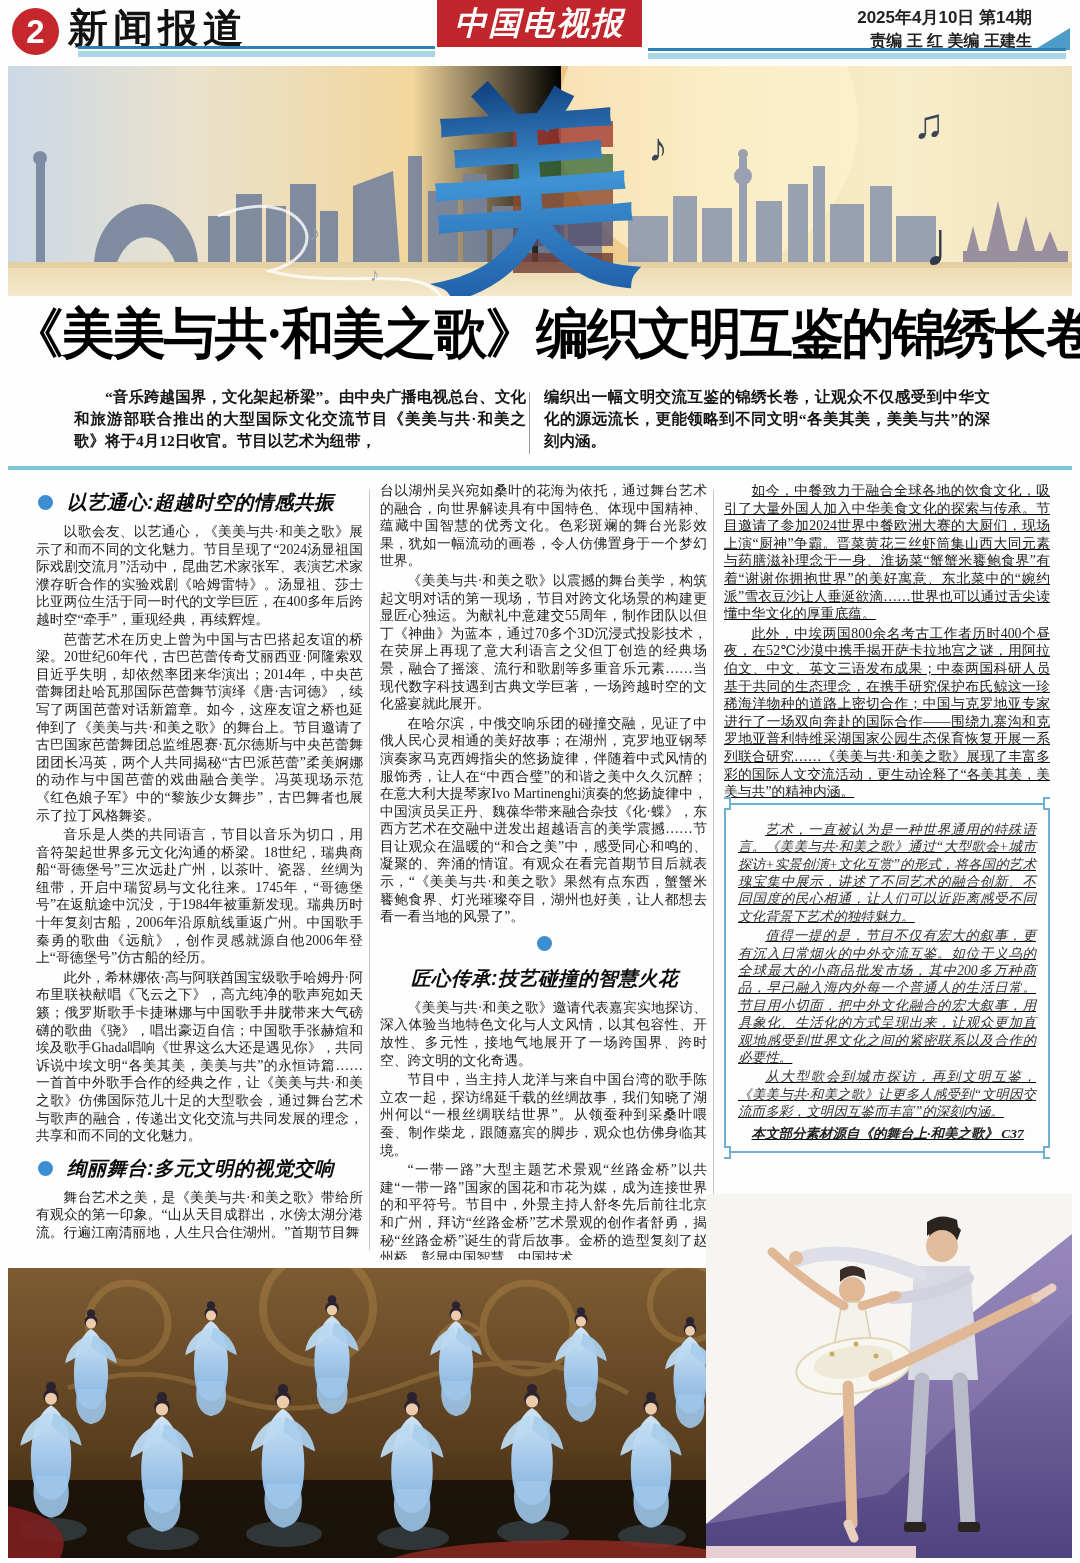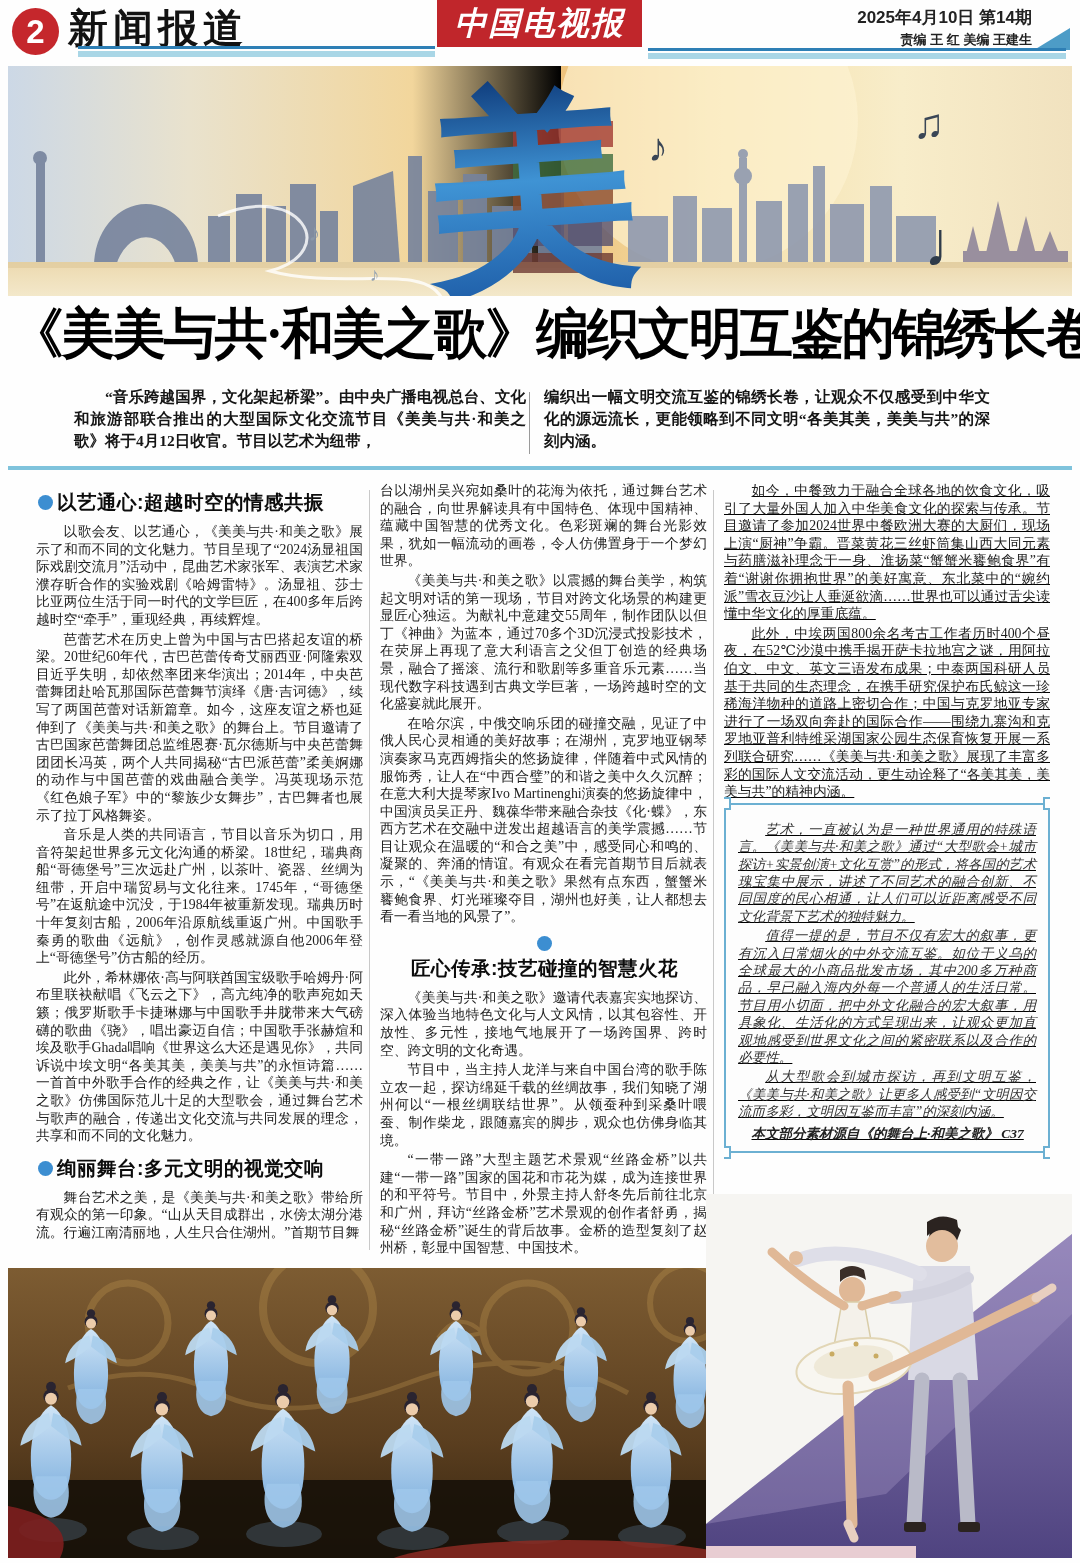--- a/index.html
+++ b/index.html
@@ -13,21 +13,21 @@
     font-size:40px;font-weight:900;letter-spacing:5px;color:#121212;}
   .hline{position:absolute;}
   .hl-dark{height:3px;background:#2e7fb5;}
   .hl-light{height:6px;background:#a9d6e6;margin-top:2px;}
   .masthead{position:absolute;left:437px;top:0;width:205px;height:47px;background:#c0262b;
     color:#fff;display:flex;align-items:center;justify-content:center;font-weight:900;
     font-size:32px;letter-spacing:2px;font-style:italic;}
   .issue-date{position:absolute;right:48px;top:6px;font-family:"Liberation Sans",sans-serif;
     font-size:17px;font-weight:700;color:#222;}
   .editors{position:absolute;right:48px;top:31px;font-family:"Liberation Sans",sans-serif;
-    font-size:13px;font-weight:700;color:#222;}
+    font-size:16px;font-weight:700;color:#222;}
   .hdr-triangle{position:absolute;right:10px;top:28px;width:0;height:0;
     border-left:36px solid transparent;border-bottom:22px solid #4d9cc7;}
   
   .banner{position:absolute;left:8px;top:66px;width:1064px;height:230px;}
   
   .headline{position:absolute;left:0;top:298px;width:1080px;text-align:center;
     font-size:54px;font-weight:900;color:#000;letter-spacing:-2px;white-space:nowrap;
     transform:scaleX(.98);}
   
   .lead-col{position:absolute;top:386px;font-size:15.5px;font-weight:700;line-height:22px;
@@ -36,21 +36,21 @@
   .lead-c2{left:544px;width:446px;}
   .lead-divider{position:absolute;left:529px;top:392px;width:1px;height:62px;background:#9a9a9a;}
   .blue-rule{position:absolute;left:8px;top:466px;width:1064px;height:4px;background:#7fc3dc;}
   
   .bcol{position:absolute;top:482px;overflow:hidden;}
   .col1{left:36px;width:327px;height:778px;}
   .col2{left:380px;width:327px;height:778px;}
   .col3{left:724px;width:326px;height:708px;text-decoration:underline;}
   .col-divider{position:absolute;top:490px;width:1px;height:760px;background:#c9c9c9;}
   .cd1{left:369px;} .cd2{left:713px;}
-  .sec-head{display:flex;align-items:center;gap:4px;margin:7px 0 7px 2px;}
+  .sec-head{display:flex;align-items:center;gap:14px;margin:7px 0 7px 2px;font-style:italic;}
   .dot{width:15px;height:15px;border-radius:50%;background:#3c8ed1;flex:0 0 auto;}
   .sec-title{font-family:"Liberation Sans",sans-serif;font-weight:900;font-size:19.5px;
     color:#0c0c0c;letter-spacing:.5px;white-space:nowrap;}
   .para{margin:0 0 2px;font-size:13.8px;line-height:17.6px;text-align:justify;
     text-indent:2em;color:#1d1d1d;}
   .noindent{text-indent:0;}
   
   .quote-box{position:relative;margin-top:0;border:2px solid #6cb0d2;padding:16px 12px 8px;
     font-style:italic;color:#2a2a2a;background:#fdfdfd;}
   .quote-box .para{font-size:13.6px;line-height:17.4px;color:#333;}

